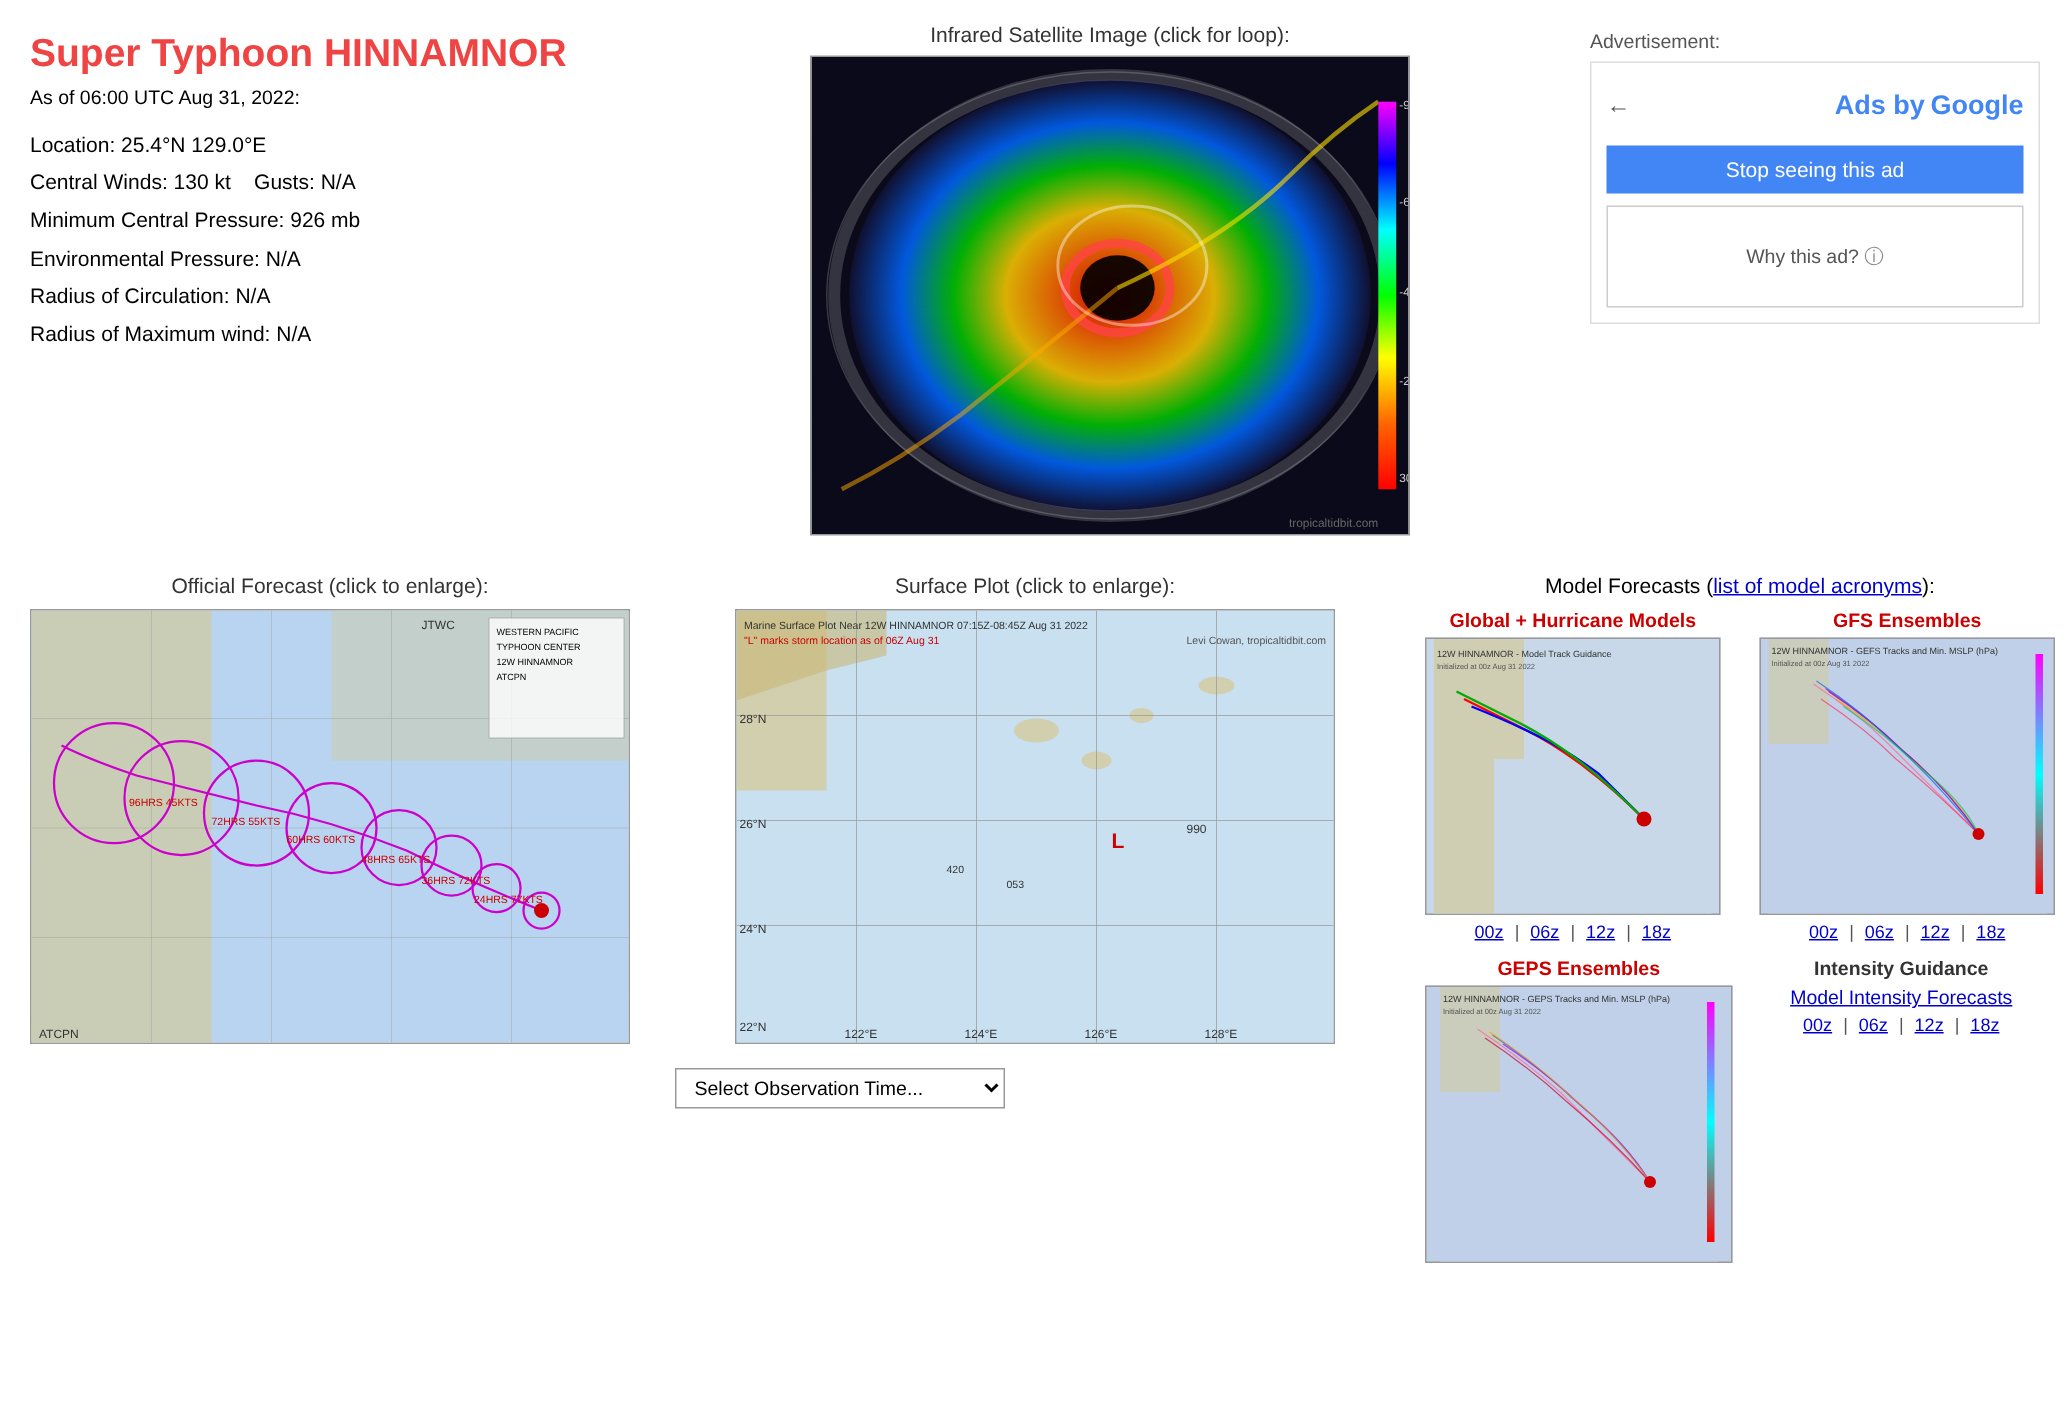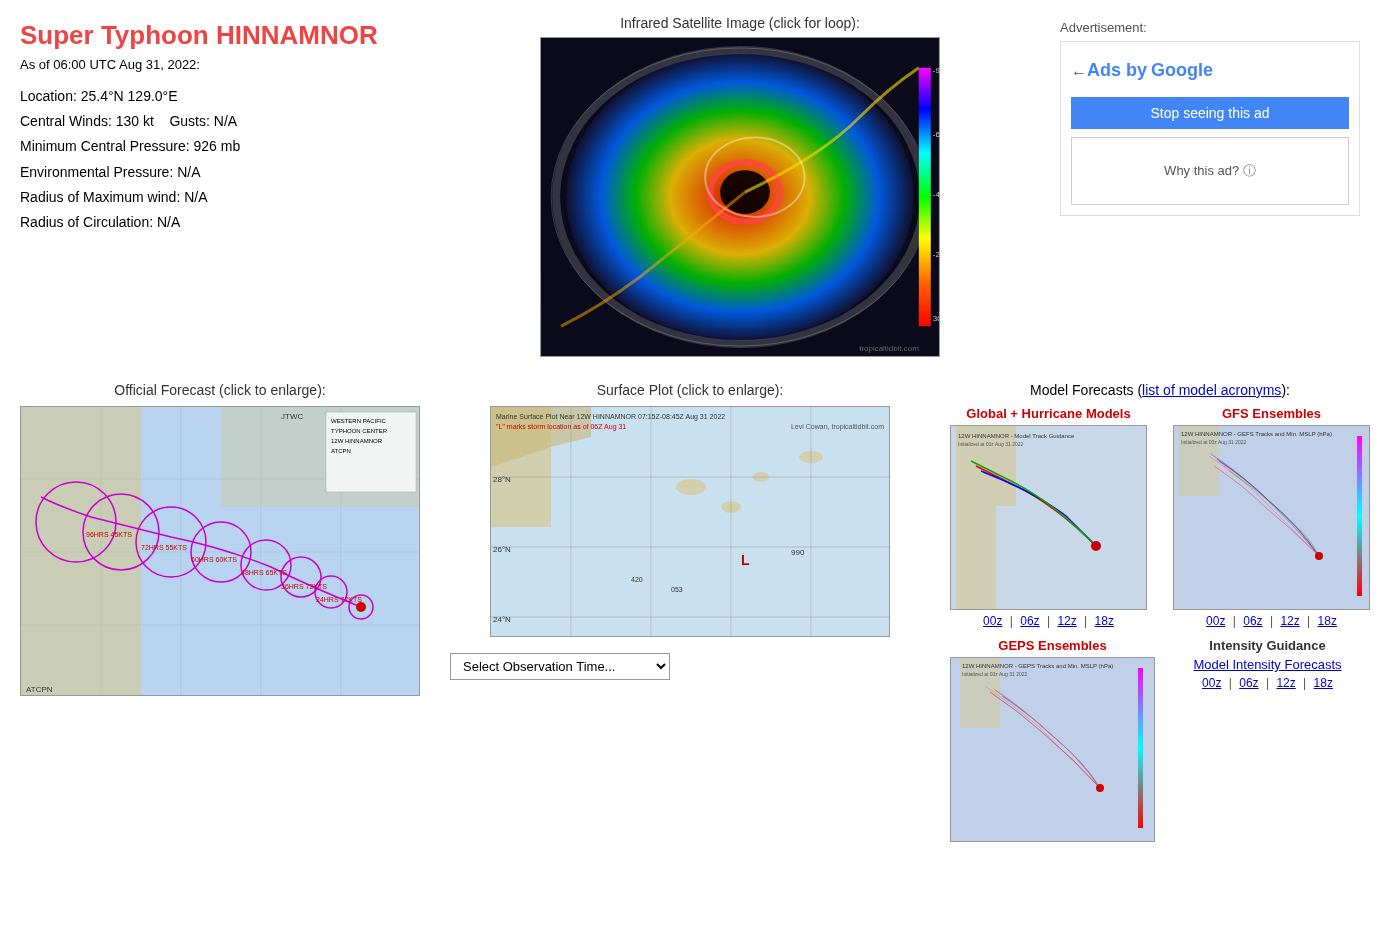--- a/index.html
+++ b/index.html
@@ -76,25 +76,25 @@
         </div>
         <div>
           <span>Minimum Central Pressure:</span>
           <span>926 mb</span>
         </div>
         <div>
           <span>Environmental Pressure:</span>
           <span>N/A</span>
         </div>
         <div>
+          <span>Radius of Circulation:</span>
+          <span>N/A</span>
+        </div>
+        <div>
           <span>Radius of Maximum wind:</span>
-          <span>N/A</span>
-        </div>
-        <div>
-          <span>Radius of Circulation:</span>
           <span>N/A</span>
         </div>
       </div>
     </div>
 
     <div class="top-center">
       <div class="section-label">Infrared Satellite Image (click for loop):</div>
       <div class="satellite-img img-placeholder-dark" style="cursor:pointer; max-width:400px; margin: 0 auto;">
         <svg width="100%" height="100%" viewBox="0 0 400 320">
 
@@ -145,21 +145,21 @@
           <text x="320" y="315" font-size="8" fill="#666">tropicaltidbit.com</text>
         </svg>
       </div>
     </div>
 
     <div class="top-right">
       <div class="ad-label">Advertisement:</div>
       <div class="ad-container">
         <div style="display:flex; align-items:center; margin-bottom:8px;">
           <button class="ad-back-btn">←</button>
-          <div class="ads-by-google" style="flex:1; text-align:left;">
+          <div class="ads-by-google" style="flex:1; text-align:right;">
             <span>Ads by</span>
             <span style="font-size:18px; color:#4285f4; font-weight:bold;">Google</span>
           </div>
         </div>
         <button class="stop-seeing-btn">Stop seeing this ad</button>
         <button class="why-ad-btn">
           <span>Why this ad?</span>
           <span style="color:#888;">ⓘ</span>
         </button>
       </div>
@@ -214,21 +214,21 @@
 
           <text x="260" y="12" font-size="8" fill="#333">JTWC</text>
 
           <text x="5" y="285" font-size="8" fill="#333">ATCPN</text>
         </svg>
       </div>
     </div>
 
     <div class="bottom-center">
       <div class="section-title">Surface Plot (click to enlarge):</div>
-      <div style="cursor:pointer; width:100%; max-width:400px; height:231px; border:1px solid #999; margin:0 auto; overflow:hidden; position:relative; background:#d4e8f0;">
+      <div style="cursor:pointer; width:100%; max-width:400px; height:290px; border:1px solid #999; margin:0 auto; overflow:hidden; position:relative; background:#d4e8f0;">
         <svg width="400" height="290" viewBox="0 0 400 290">
 
           <rect width="400" height="290" fill="#c8e0f0"></rect>
 
           <rect x="0" y="0" width="60" height="120" fill="#d4c890" opacity="0.7"></rect>
           <path d="M 0 60 Q 30 50 60 40 Q 80 35 100 30 L 100 0 L 0 0 Z" fill="#c8b878" opacity="0.6"></path>
 
           <ellipse cx="200" cy="80" rx="15" ry="8" fill="#d4c890" opacity="0.7"></ellipse>
           <ellipse cx="240" cy="100" rx="10" ry="6" fill="#d4c890" opacity="0.7"></ellipse>
           <ellipse cx="270" cy="70" rx="8" ry="5" fill="#d4c890" opacity="0.7"></ellipse>

